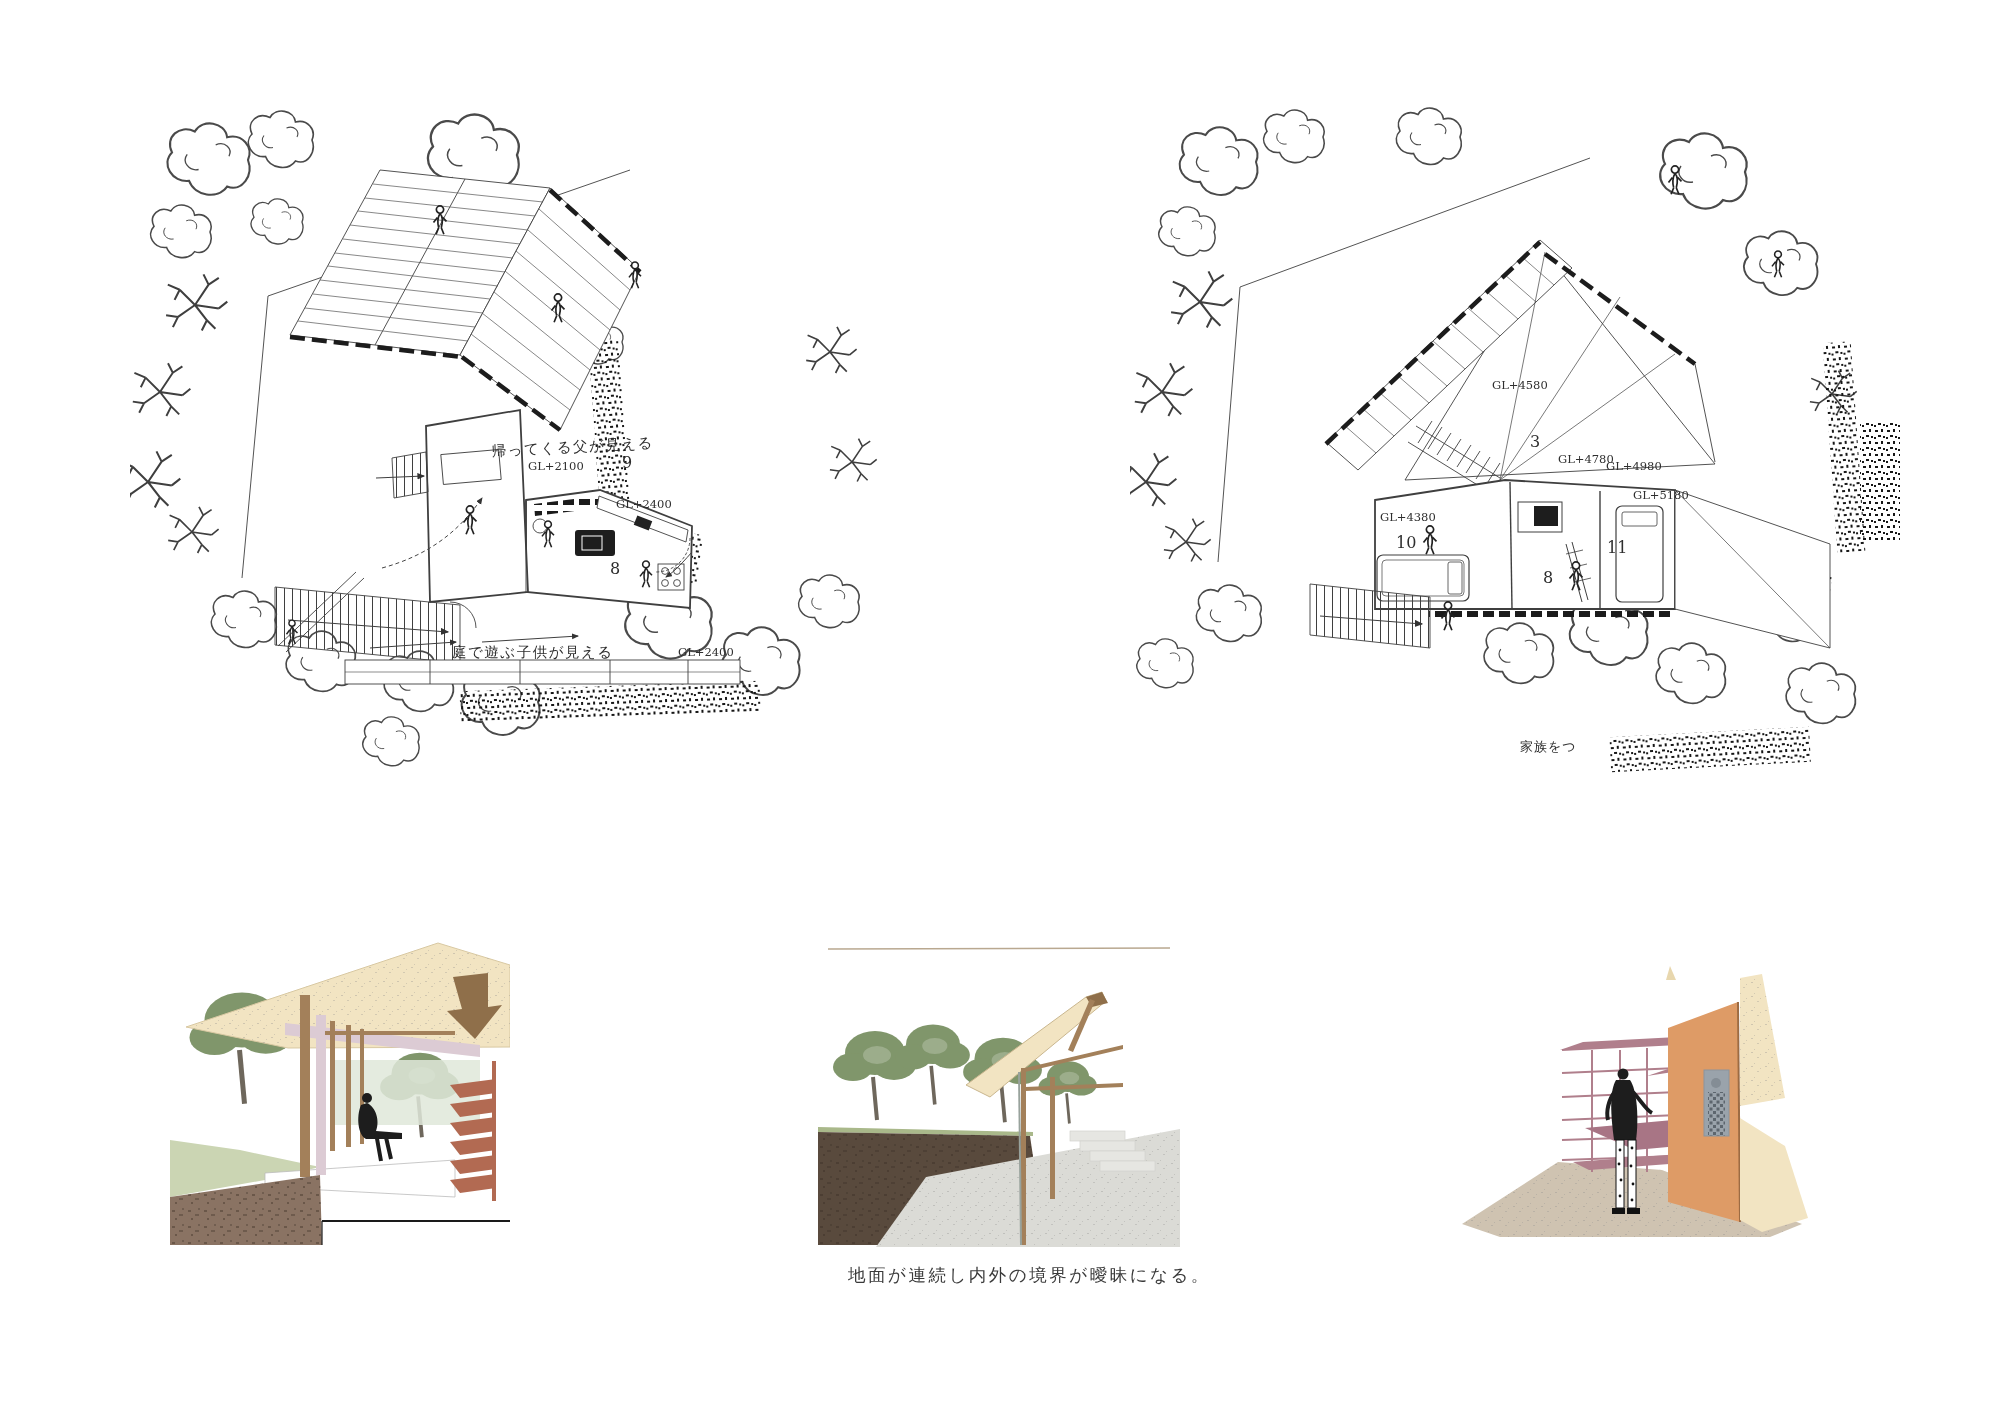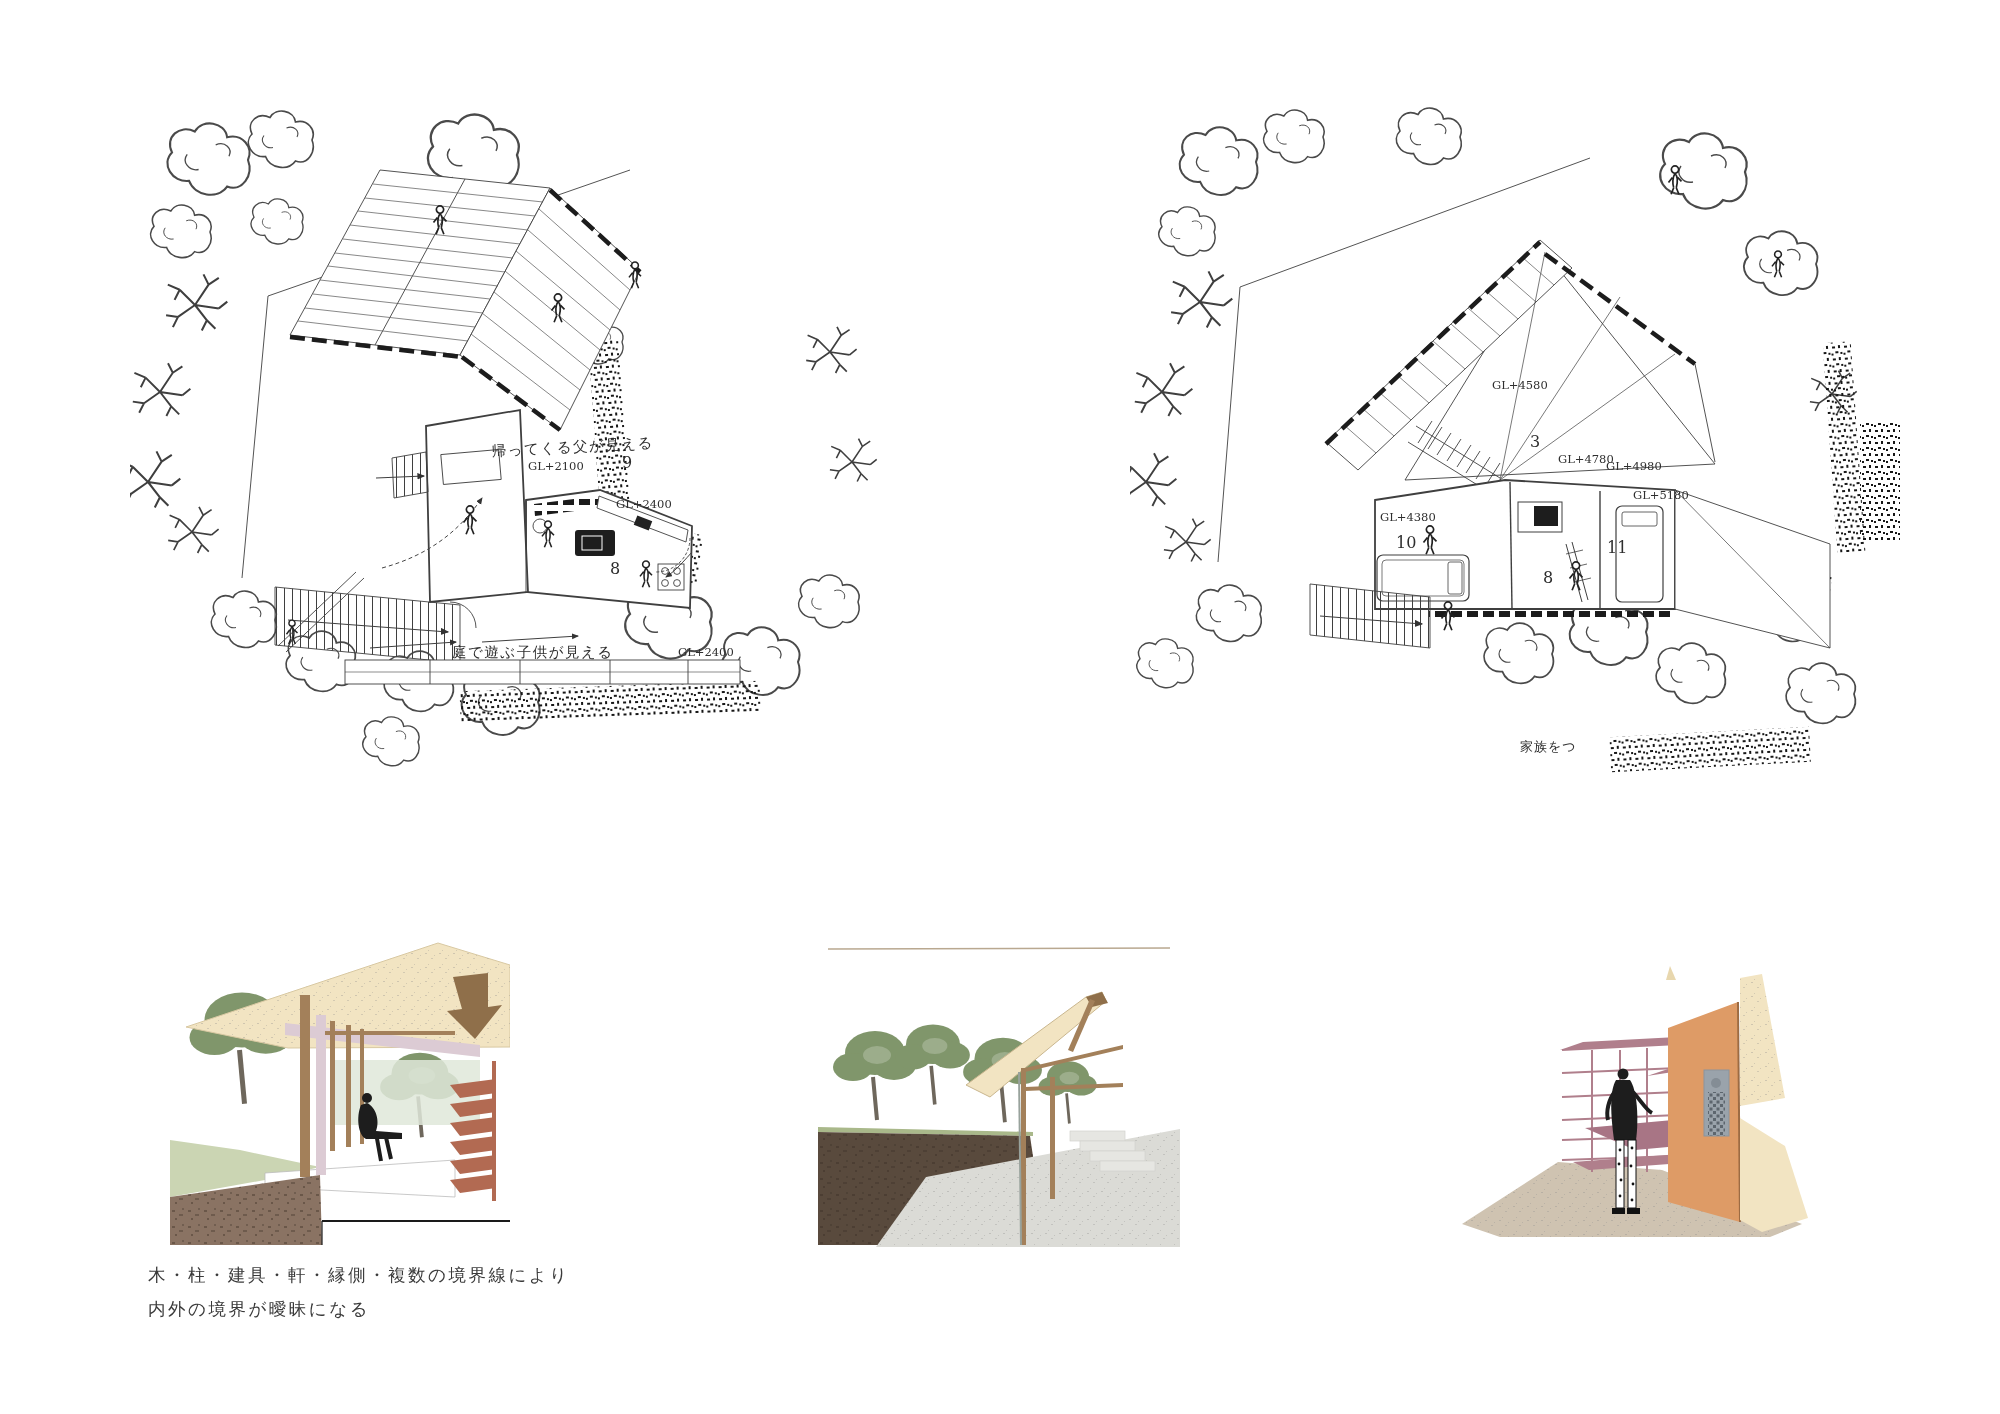--- a/index.html
+++ b/index.html
@@ -475,18 +475,17 @@
     <circle cx="192" cy="198" r="1.4" fill="#111"></circle>
           <circle cx="191" cy="216" r="1.4" fill="#111"></circle>
     <circle cx="193" cy="234" r="1.4" fill="#111"></circle>
           <circle cx="192" cy="250" r="1.4" fill="#111"></circle>
     <rect x="172" y="258" width="13" height="6" fill="#111"></rect>
     <rect x="187" y="258" width="13" height="6" fill="#111"></rect>
   </g>
 </svg>
 </div>
 
-<div class="cap" style="left:148px;top:1258px;">
-  <div>木・柱・建具・軒・縁側・複数の境界線により</div>
-  <div>内外の境界が曖昧になる</div>
+<div class="cap" style="left:848px;top:1258px;">
+  <div>地面が連続し内外の境界が曖昧になる。</div>
 </div>
 
 </div>
 
 </body></html>

